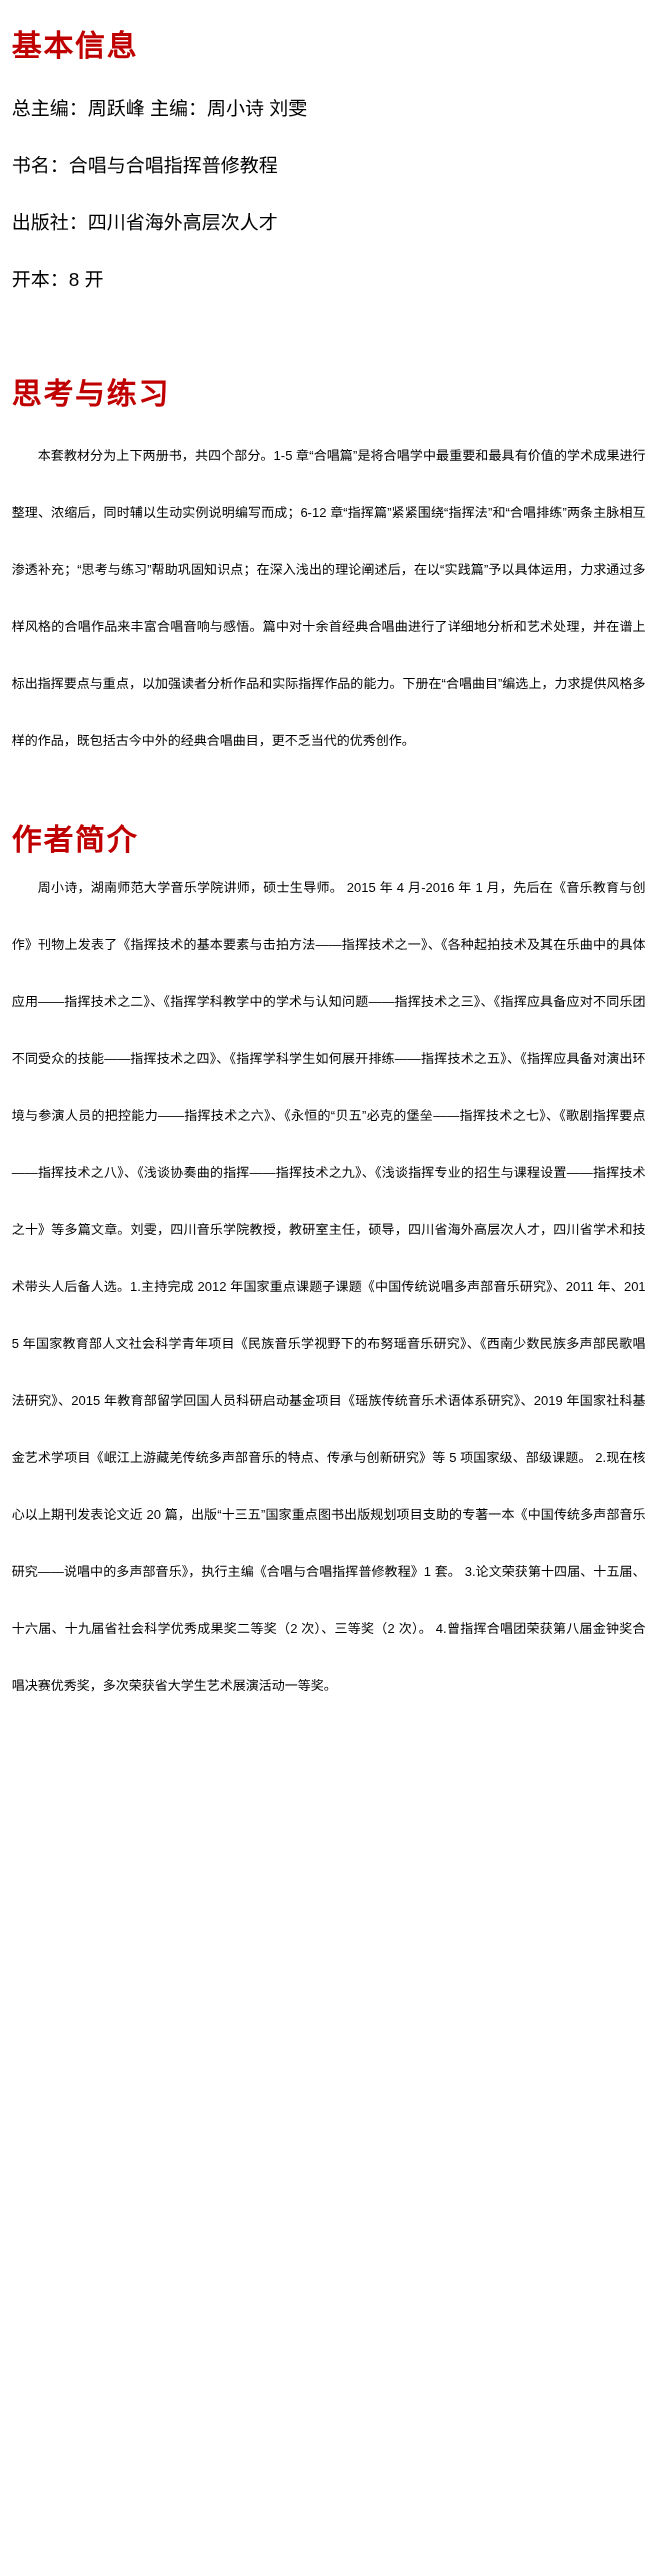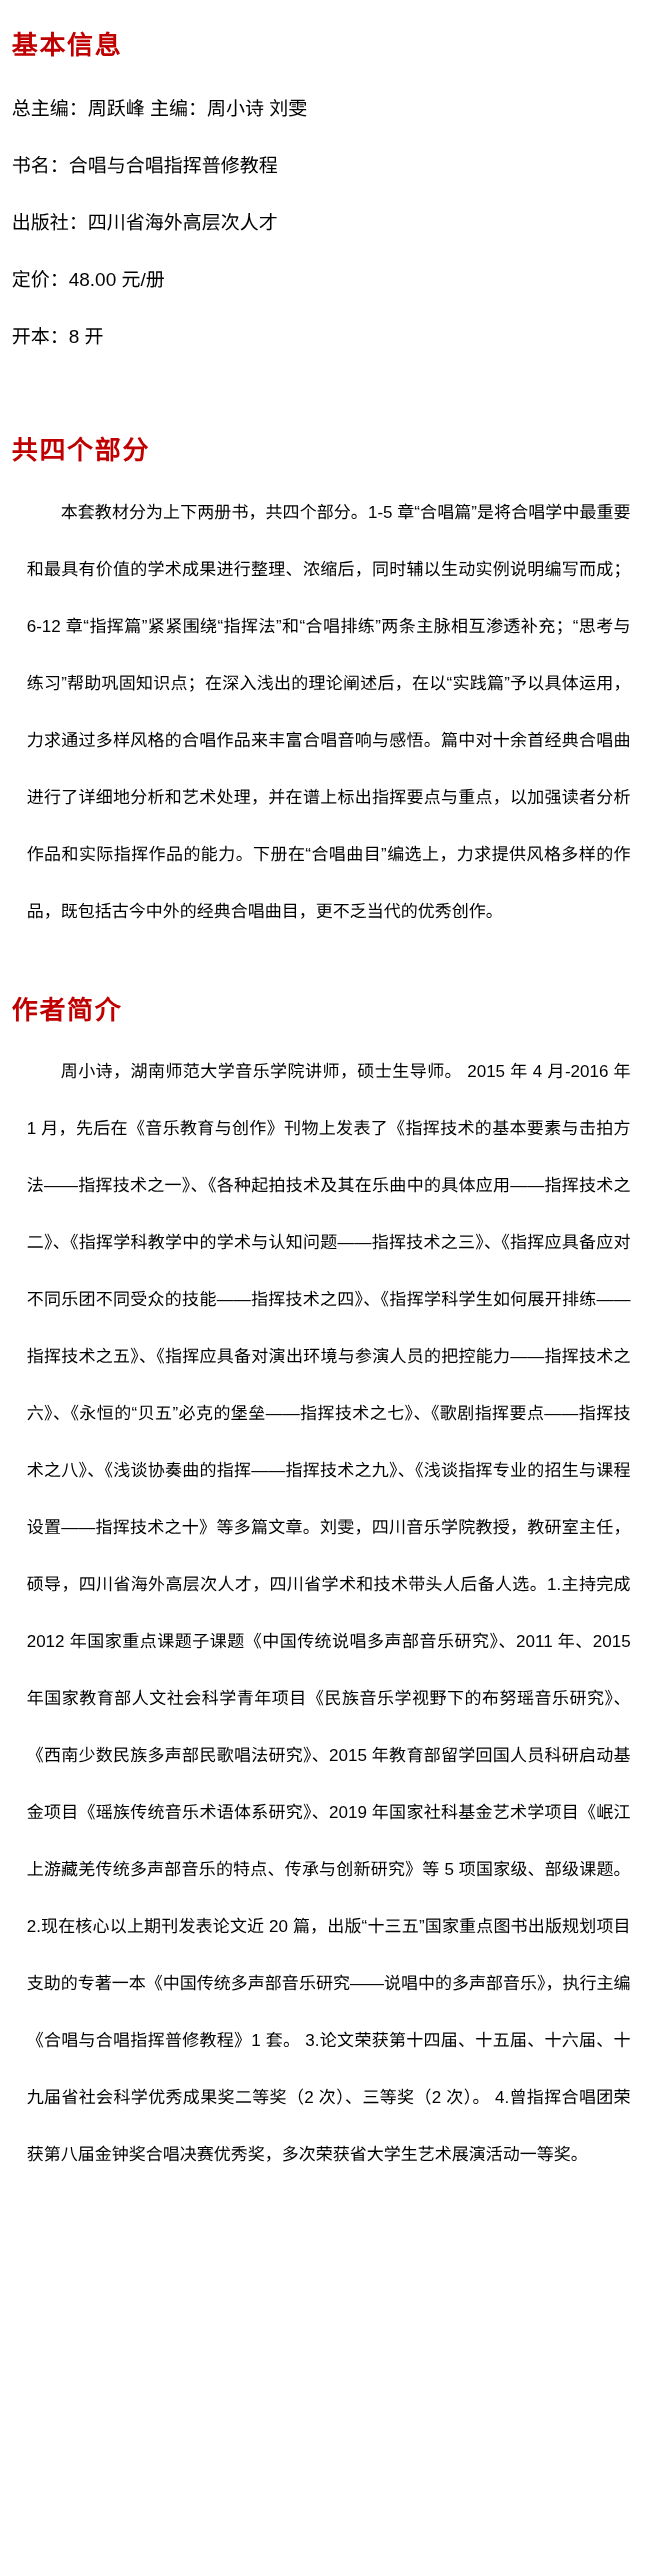--- a/index.html
+++ b/index.html
@@ -12,61 +12,60 @@
     width: 659px;
     min-height: 2576px;
     box-sizing: border-box;
     margin: 0 auto;
     padding: 28px 13.4px 8.3px 11.7px;
     background: #ffffff;
     color: #000000;
     font-family: "Liberation Sans", sans-serif;
   }
   .section-heading {
-    font-size: 26px;
+    font-size: 30px;
     line-height: 35px;
     font-weight: 700;
     color: #c00000;
     margin: 0;
     letter-spacing: 1.7px;
   }
   .section-basic .section-heading { margin-bottom: 16.7px; }
   .section-content .section-heading { margin-top: 68px; margin-bottom: 16.7px; }
   .section-author .section-heading { margin-top: 53px; margin-bottom: 2px; }
   .info-item {
     font-size: 19px;
     line-height: 57px;
     margin: 0;
     white-space: nowrap;
   }
   .para {
-    font-size: 17px;
+    font-size: 13px;
     line-height: 57px;
-    margin: 15px;
+    margin: 0;
     text-align: justify;
     text-indent: 2em;
     word-break: break-all;
   }
 </style>
 </head>
 <body>
 
 <div class="page">
 
   <section class="section-basic">
     <h2 class="section-heading">基本信息</h2>
     <p class="info-item">总主编：周跃峰 主编：周小诗 刘雯</p>
     <p class="info-item">书名：合唱与合唱指挥普修教程</p>
     <p class="info-item">出版社：四川省海外高层次人才</p>
-    <p class="info-item">定价：48.00 元/册</p>
     <p class="info-item">开本：8 开</p>
   </section>
 
   <section class="section-content">
-    <h2 class="section-heading">共四个部分</h2>
+    <h2 class="section-heading">思考与练习</h2>
     <p class="para">本套教材分为上下两册书，共四个部分。1-5 章“合唱篇”是将合唱学中最重要和最具有价值的学术成果进行整理、浓缩后，同时辅以生动实例说明编写而成；6-12 章“指挥篇”紧紧围绕“指挥法”和“合唱排练”两条主脉相互渗透补充；“思考与练习”帮助巩固知识点；在深入浅出的理论阐述后，在以“实践篇”予以具体运用，力求通过多样风格的合唱作品来丰富合唱音响与感悟。篇中对十余首经典合唱曲进行了详细地分析和艺术处理，并在谱上标出指挥要点与重点，以加强读者分析作品和实际指挥作品的能力。下册在“合唱曲目”编选上，力求提供风格多样的作品，既包括古今中外的经典合唱曲目，更不乏当代的优秀创作。</p>
   </section>
 
   <section class="section-author">
     <h2 class="section-heading">作者简介</h2>
     <p class="para">周小诗，湖南师范大学音乐学院讲师，硕士生导师。 2015 年 4 月-2016 年 1 月，先后在《音乐教育与创作》刊物上发表了《指挥技术的基本要素与击拍方法——指挥技术之一》、《各种起拍技术及其在乐曲中的具体应用——指挥技术之二》、《指挥学科教学中的学术与认知问题——指挥技术之三》、《指挥应具备应对不同乐团不同受众的技能——指挥技术之四》、《指挥学科学生如何展开排练——指挥技术之五》、《指挥应具备对演出环境与参演人员的把控能力——指挥技术之六》、《永恒的“贝五”必克的堡垒——指挥技术之七》、《歌剧指挥要点——指挥技术之八》、《浅谈协奏曲的指挥——指挥技术之九》、《浅谈指挥专业的招生与课程设置——指挥技术之十》等多篇文章。刘雯，四川音乐学院教授，教研室主任，硕导，四川省海外高层次人才，四川省学术和技术带头人后备人选。1.主持完成 2012 年国家重点课题子课题《中国传统说唱多声部音乐研究》、2011 年、2015 年国家教育部人文社会科学青年项目《民族音乐学视野下的布努瑶音乐研究》、《西南少数民族多声部民歌唱法研究》、2015 年教育部留学回国人员科研启动基金项目《瑶族传统音乐术语体系研究》、2019 年国家社科基金艺术学项目《岷江上游藏羌传统多声部音乐的特点、传承与创新研究》等 5 项国家级、部级课题。 2.现在核心以上期刊发表论文近 20 篇，出版“十三五”国家重点图书出版规划项目支助的专著一本《中国传统多声部音乐研究——说唱中的多声部音乐》，执行主编《合唱与合唱指挥普修教程》1 套。 3.论文荣获第十四届、十五届、十六届、十九届省社会科学优秀成果奖二等奖（2 次）、三等奖（2 次）。 4.曾指挥合唱团荣获第八届金钟奖合唱决赛优秀奖，多次荣获省大学生艺术展演活动一等奖。</p>
   </section>
 
 </div>
 

